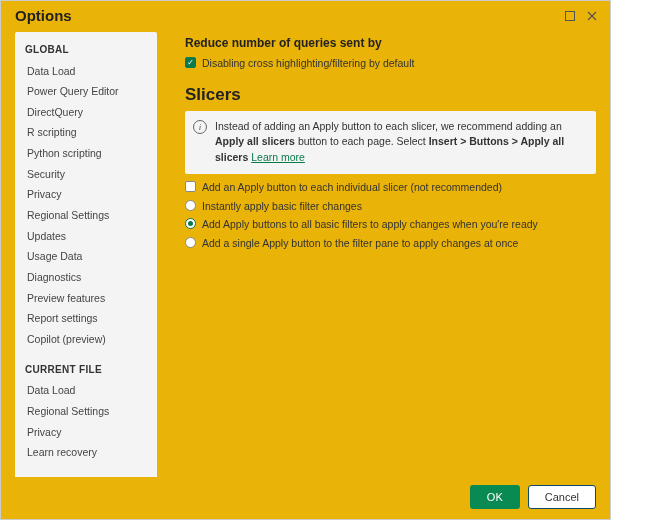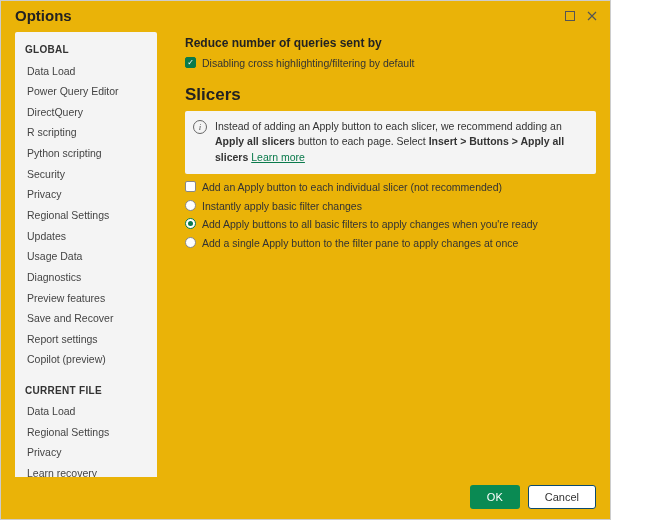--- a/index.html
+++ b/index.html
@@ -57,21 +57,20 @@
       <div class="nav-item">DirectQuery</div>
       <div class="nav-item">R scripting</div>
       <div class="nav-item">Python scripting</div>
       <div class="nav-item">Security</div>
       <div class="nav-item">Privacy</div>
       <div class="nav-item">Regional Settings</div>
       <div class="nav-item">Updates</div>
       <div class="nav-item">Usage Data</div>
       <div class="nav-item">Diagnostics</div>
       <div class="nav-item">Preview features</div>
-      <div class="nav-item">Save and Recover</div>
       <div class="nav-item">Report settings</div>
       <div class="nav-item">Copilot (preview)</div>
 
       <div class="section-h" style="margin-top:10px">CURRENT FILE</div>
       <div class="nav-item">Data Load</div>
       <div class="nav-item">Regional Settings</div>
       <div class="nav-item">Privacy</div>
       <div class="nav-item">Learn recovery</div>
 
     </div>

